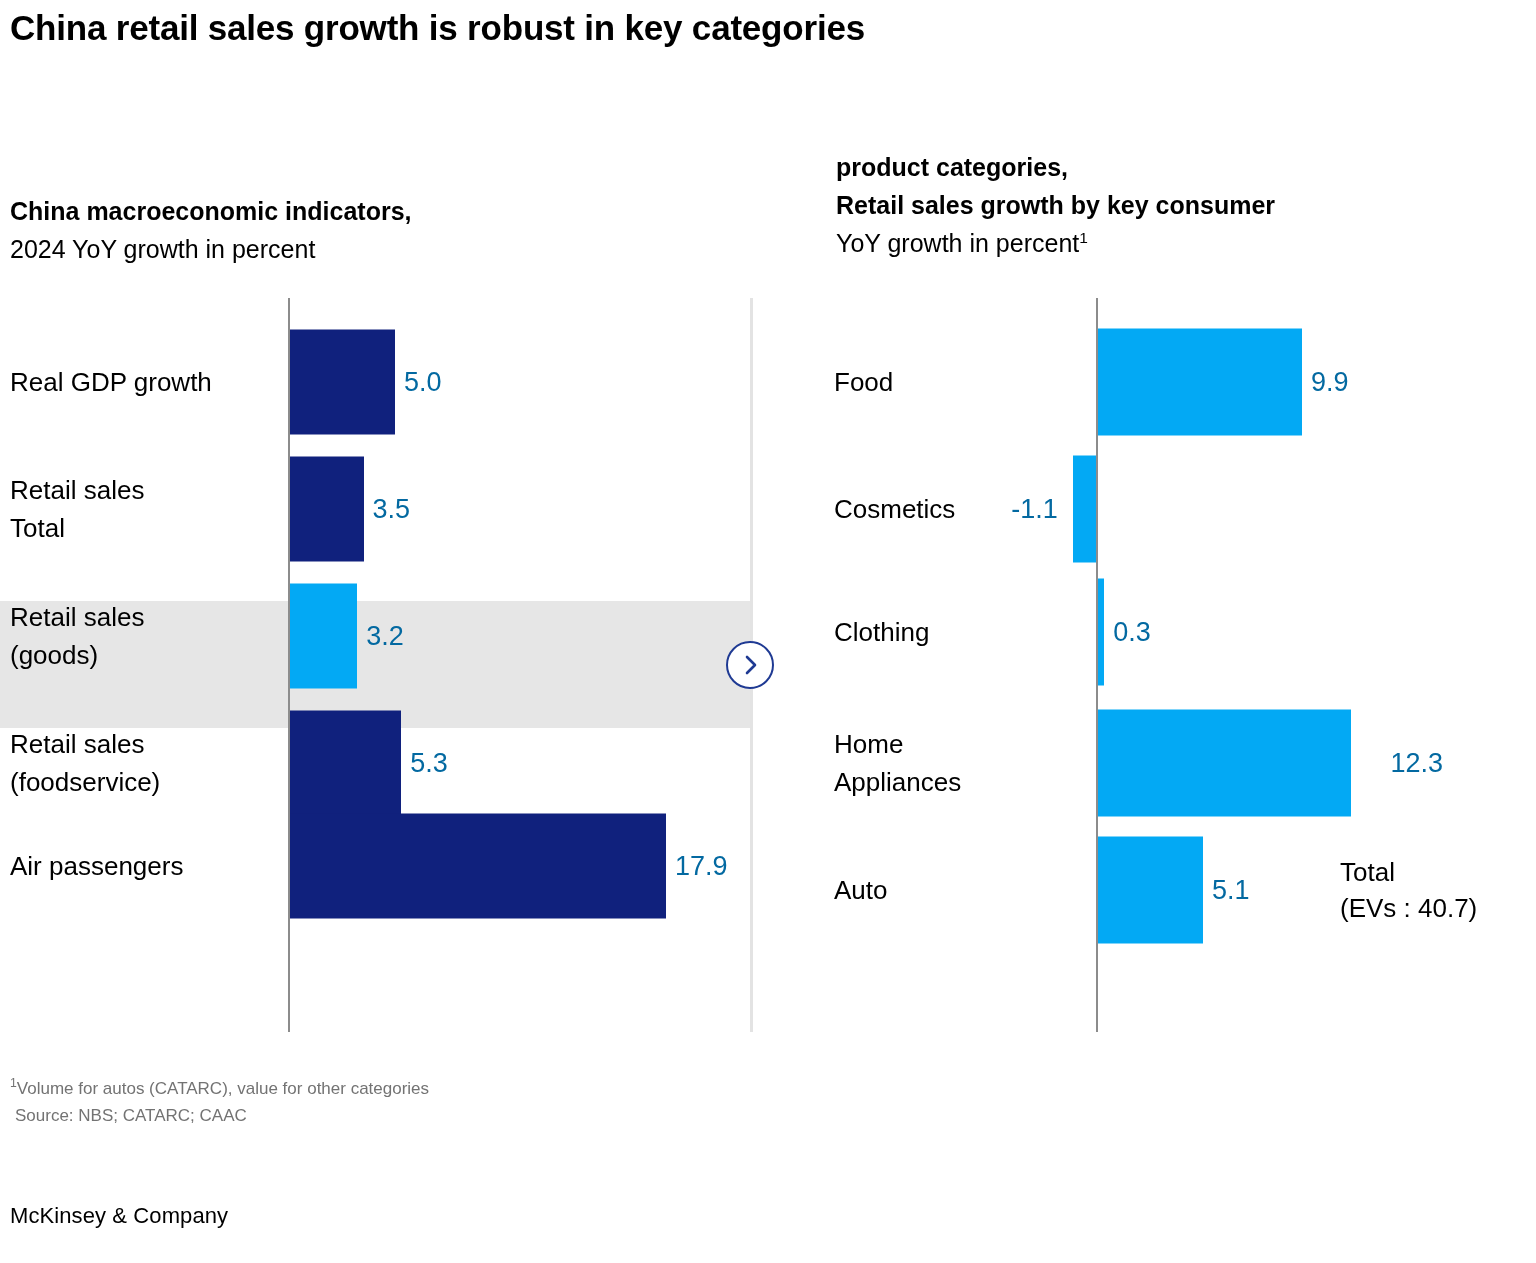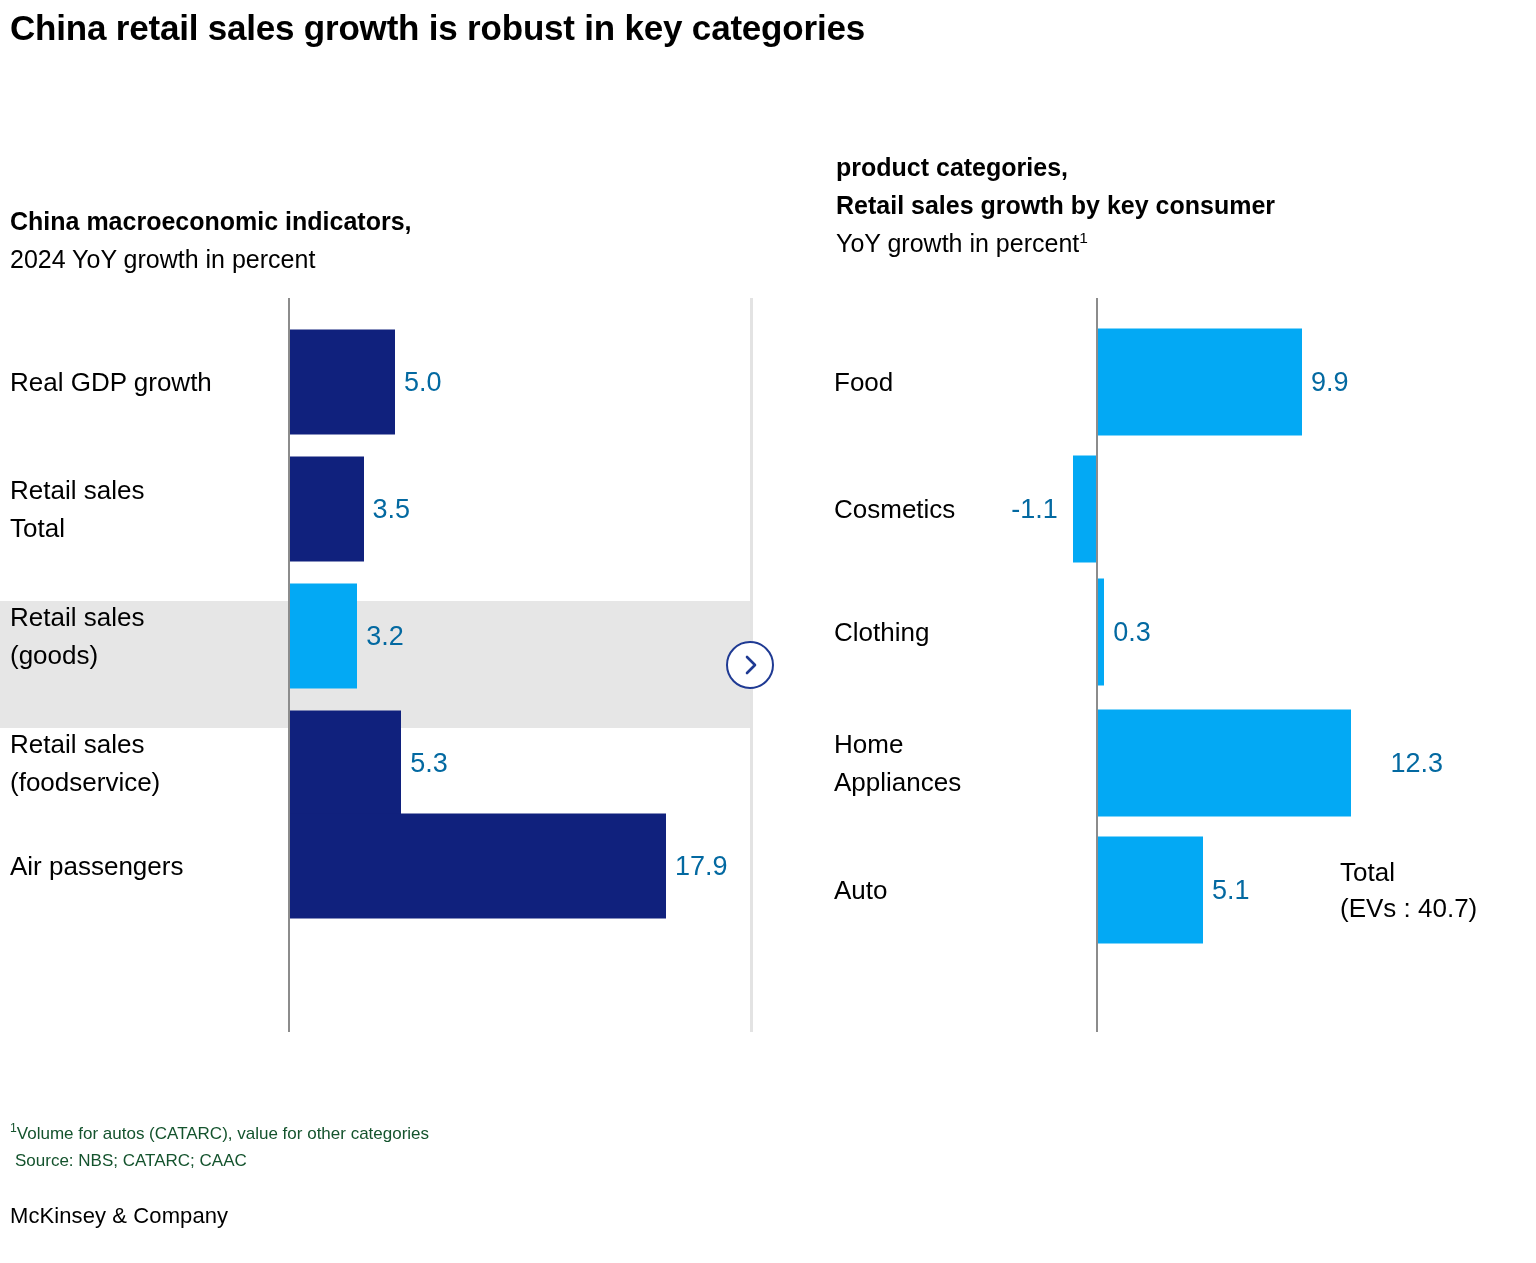--- a/index.html
+++ b/index.html
@@ -41,21 +41,21 @@
   .panel-head .hd-reg {
     font-weight: normal;
     display: block;
   }
   .panel-head sup {
     font-size: 0.62em;
     vertical-align: super;
     line-height: 0;
   }
 
-  #left-head  { left: 10px;  top: 192px; width: 620px; margin-top: 10px; }
+  #left-head  { left: 10px;  top: 192px; width: 620px; }
   #right-head { left: 836px; top: 148px; width: 620px; }
 
   
   .chart-panel {
     position: absolute;
   }
   #left-panel  { left: 0px;   top: 296px; width: 790px;  height: 736px; }
   #right-panel { left: 820px; top: 296px; width: 716px;  height: 736px; }
 
   
@@ -150,24 +150,24 @@
     color: #000;
     white-space: pre-line;
     top: 50%;
     transform: translateY(-50%);
   }
 
   
   .footnotes {
     position: absolute;
     left: 10px;
-    top: 1120px;
+    top: 1075px;
     font-size: 17px;
     line-height: 27px;
-    color: #14532d;
+    color: #737373;
   }
   .footnotes div:nth-child(2) { padding-left: 5px; }
   .footnotes sup {
     font-size: 0.72em;
     vertical-align: super;
     line-height: 0;
   }
 
   
   .brand-logo {

